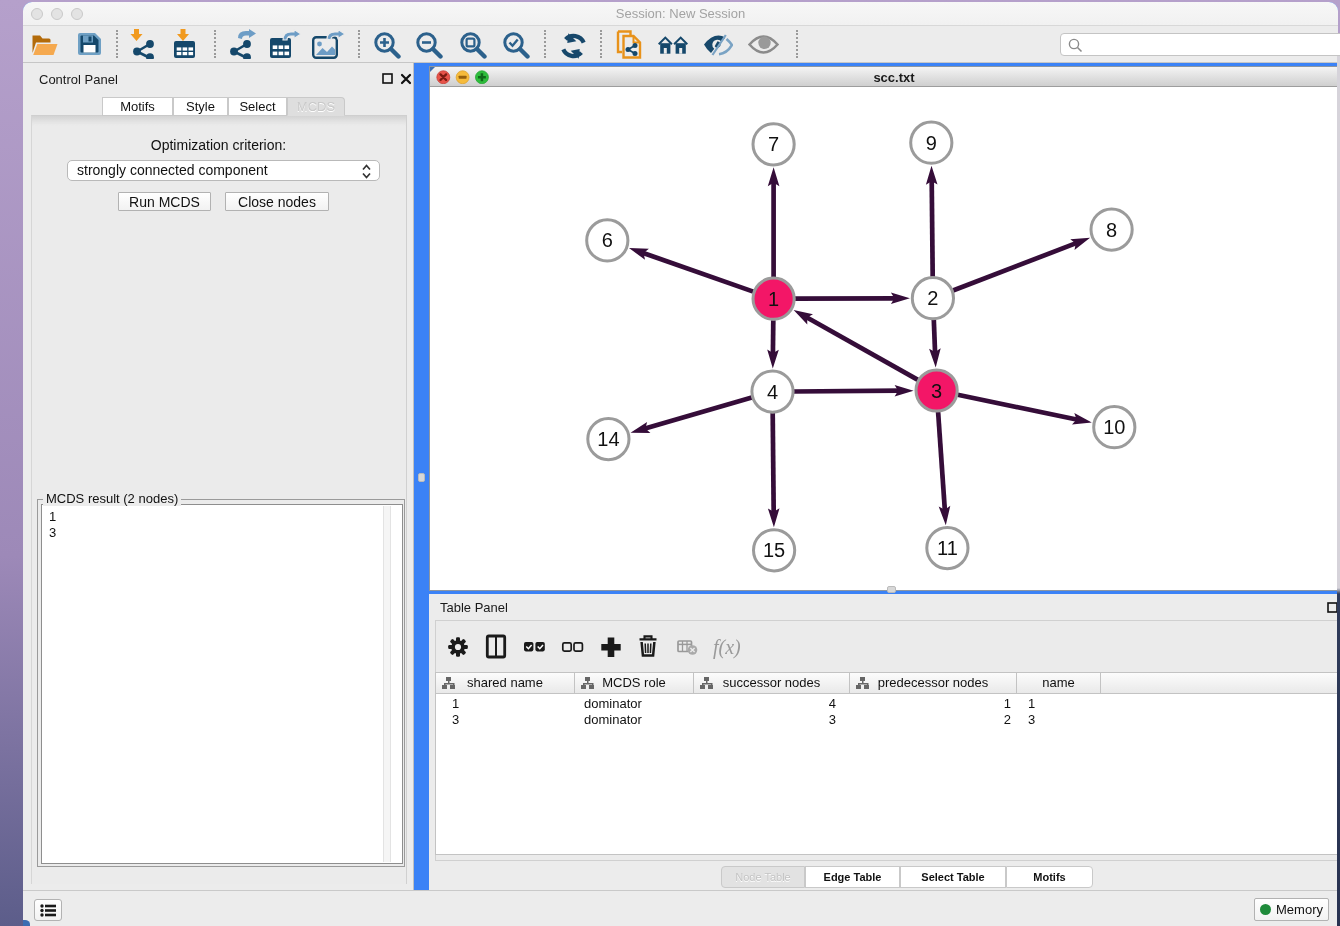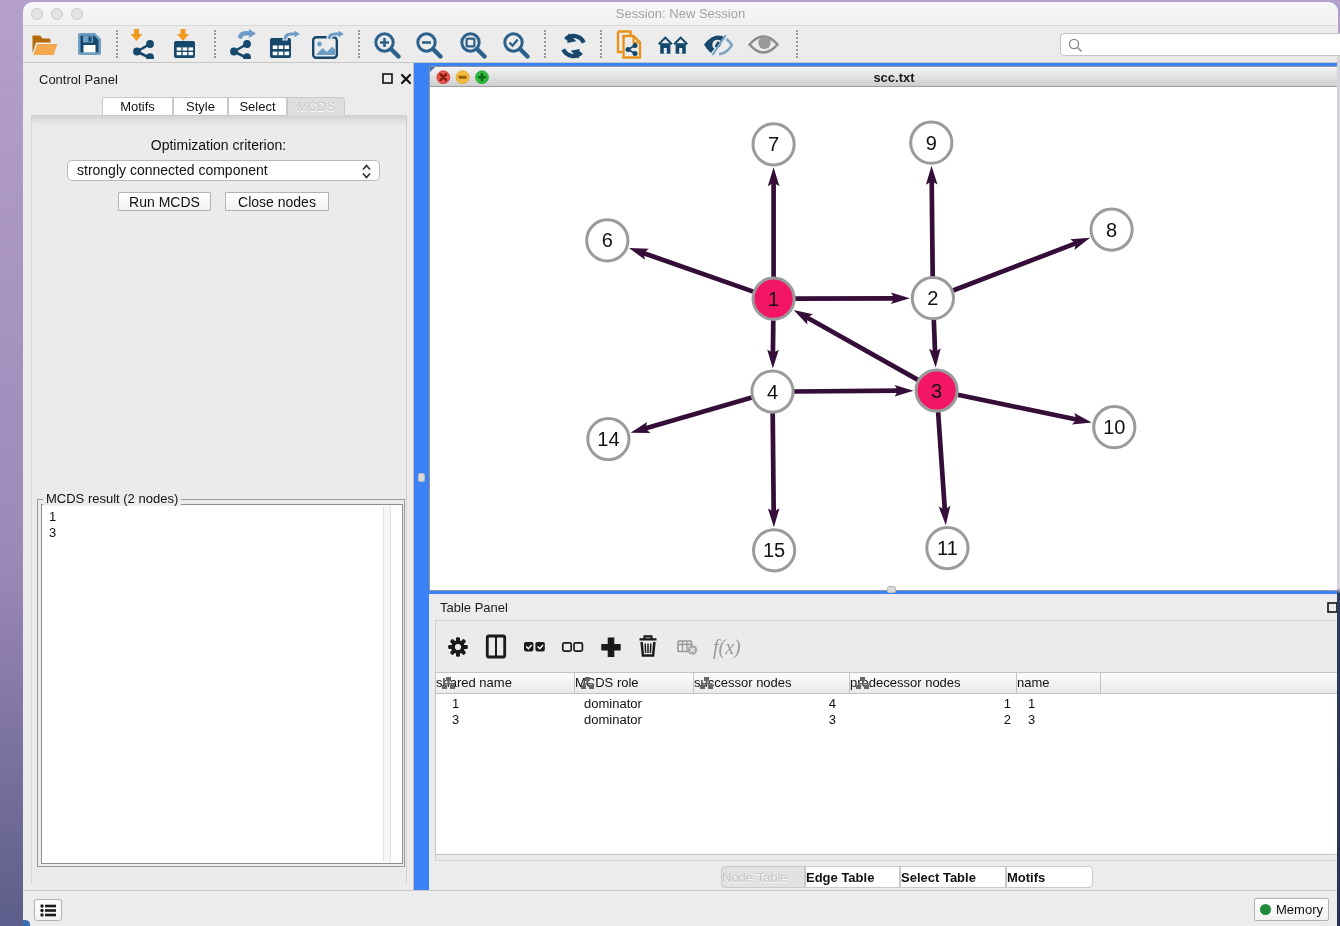--- a/index.html
+++ b/index.html
@@ -16,33 +16,33 @@
 
 #cp { position:absolute; left:0; top:61px; width:391px; bottom:36px; background:#ececec; border-right:1px solid #c0c0c0; }
 #cp-sub { position:absolute; left:8px; top:52px; width:376px; bottom:6px; background:#ebebeb; border-top:1px solid #cfcfcf; border-left:1px solid #d6d6d6; border-right:1px solid #d0d0d0; box-shadow:inset 0 8px 6px -6px #d0d0d0; background:linear-gradient(#dedede 0px, #ebebeb 10px); }
 .tab { position:absolute; top:34px; height:19px; background:#fff; border:1px solid #c9c9c9; font-size:13px; text-align:center; line-height:18px; color:#111; }
 .btn { position:absolute; background:linear-gradient(#ffffff,#f2f2f2); border:1px solid #b2b2b2; border-radius:1px; font-size:14px; color:#111; text-align:center; }
 
 #netwin { position:absolute; left:406px; top:64px; width:930px; height:525px; border:1px solid #8d96a0; background:#fff; }
 #netwin .wtbar { position:absolute; left:0; top:0; right:0; height:20px; background:linear-gradient(#f4f4f4,#cfcfcf); border-bottom:1px solid #9d9d9d; }
 .divdot { position:absolute; width:7px; height:9px; background:#d8d8d8; border:1px solid #bbb; border-radius:2px; }
 #thead { position:absolute; left:6px; top:78px; width:917px; height:22px; background:linear-gradient(#fcfcfc,#e9e9e9); border:1px solid #c3c3c3; }
-.hcell { position:absolute; top:0; height:21px; border-right:1px solid #c3c3c3; font-size:13px; color:#111; text-align:left; line-height:20px; }
+.hcell { position:absolute; top:0; height:21px; border-right:1px solid #c3c3c3; font-size:13px; color:#111; text-align:center; line-height:20px; }
 .hico { position:absolute; left:6px; top:4px; width:13px; height:12px;
   background:
   linear-gradient(#666,#666) 4px 0px / 5px 4px no-repeat,
   linear-gradient(#666,#666) 6px 4px / 1.5px 3px no-repeat,
   linear-gradient(#666,#666) 2px 6px / 10px 1.5px no-repeat,
   linear-gradient(#666,#666) 1.5px 6px / 1.5px 2px no-repeat,
   linear-gradient(#666,#666) 10.5px 6px / 1.5px 2px no-repeat,
   linear-gradient(#666,#666) 0px 8px / 5px 4px no-repeat,
   linear-gradient(#666,#666) 8px 8px / 5px 4px no-repeat; }
 #tbody { position:absolute; left:6px; top:100px; width:917px; height:161px; background:#fff; border:1px solid #c3c3c3; border-top:none; font-size:13px; color:#111; }
 .trow { position:absolute; left:0; width:680px; height:16px; }
-.btab { position:absolute; top:272px; height:22px; background:#fff; border:1px solid #c9c9c9; font-size:13px; line-height:21px; color:#111; }
+.btab { position:absolute; top:272px; height:22px; background:#fff; border:1px solid #c9c9c9; font-size:11px; text-align:center; line-height:21px; color:#111; }
 #tablepanel { position:absolute; left:406px; top:592px; width:930px; bottom:36px; background:#ececec; }
 #statusbar { position:absolute; left:0; bottom:0; right:0; height:36px; background:#ececec; border-top:1px solid #c9c9c9; }
 </style></head>
 <body>
 <div class="win">
   <div class="titlebar">
     <div class="tl" style="left:8px"></div>
     <div class="tl" style="left:28px"></div>
     <div class="tl" style="left:48px"></div>
     <div class="wtitle">Session: New Session</div>

